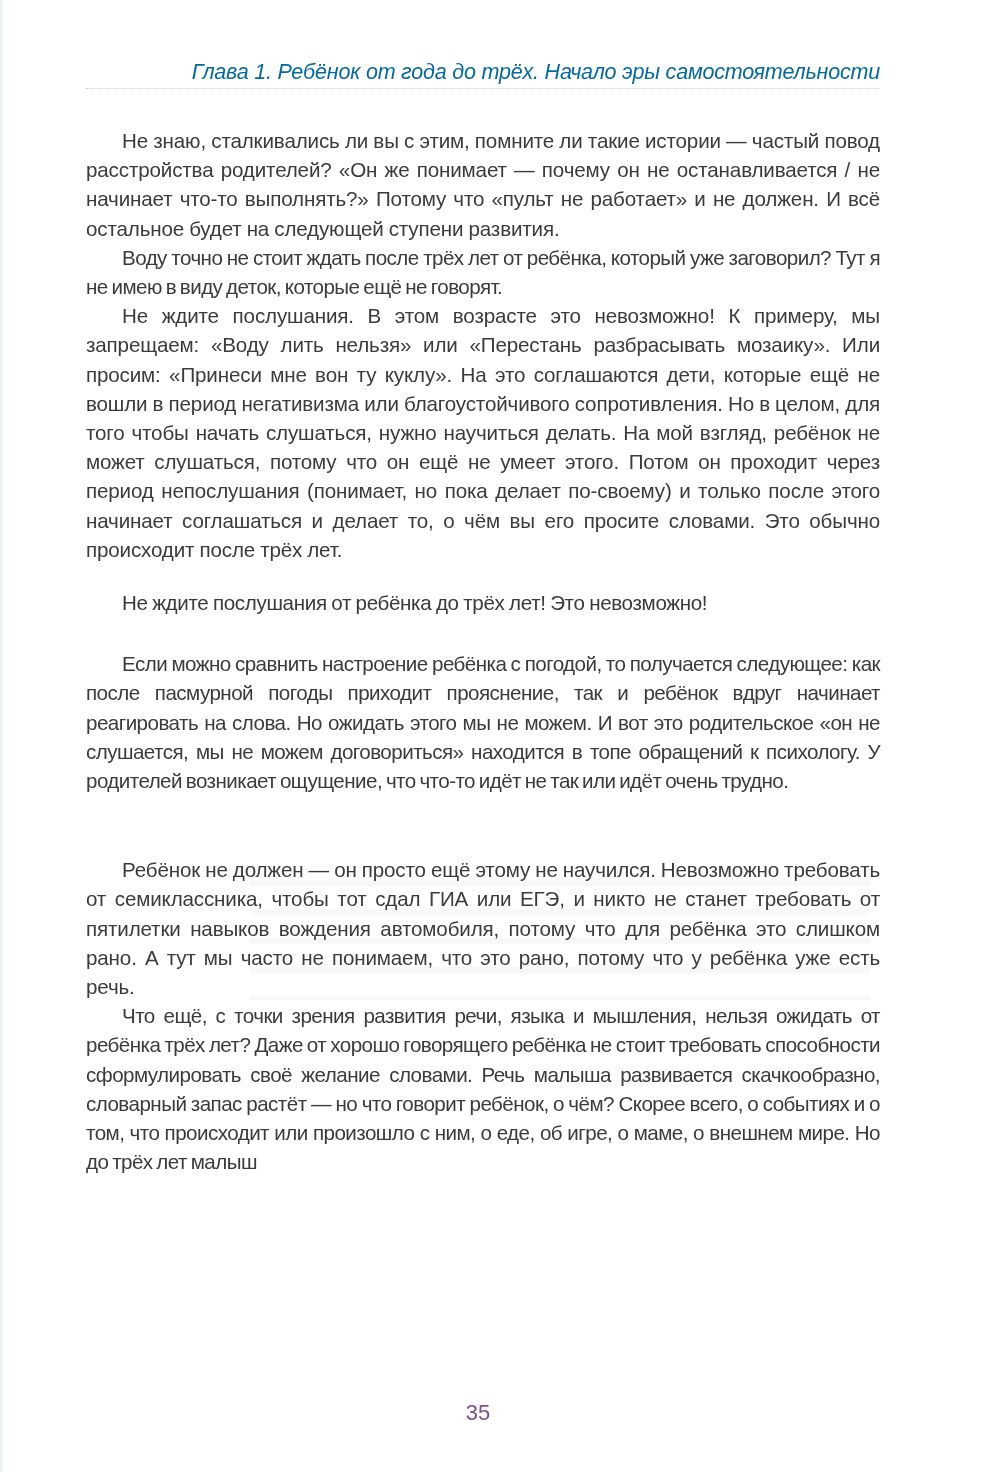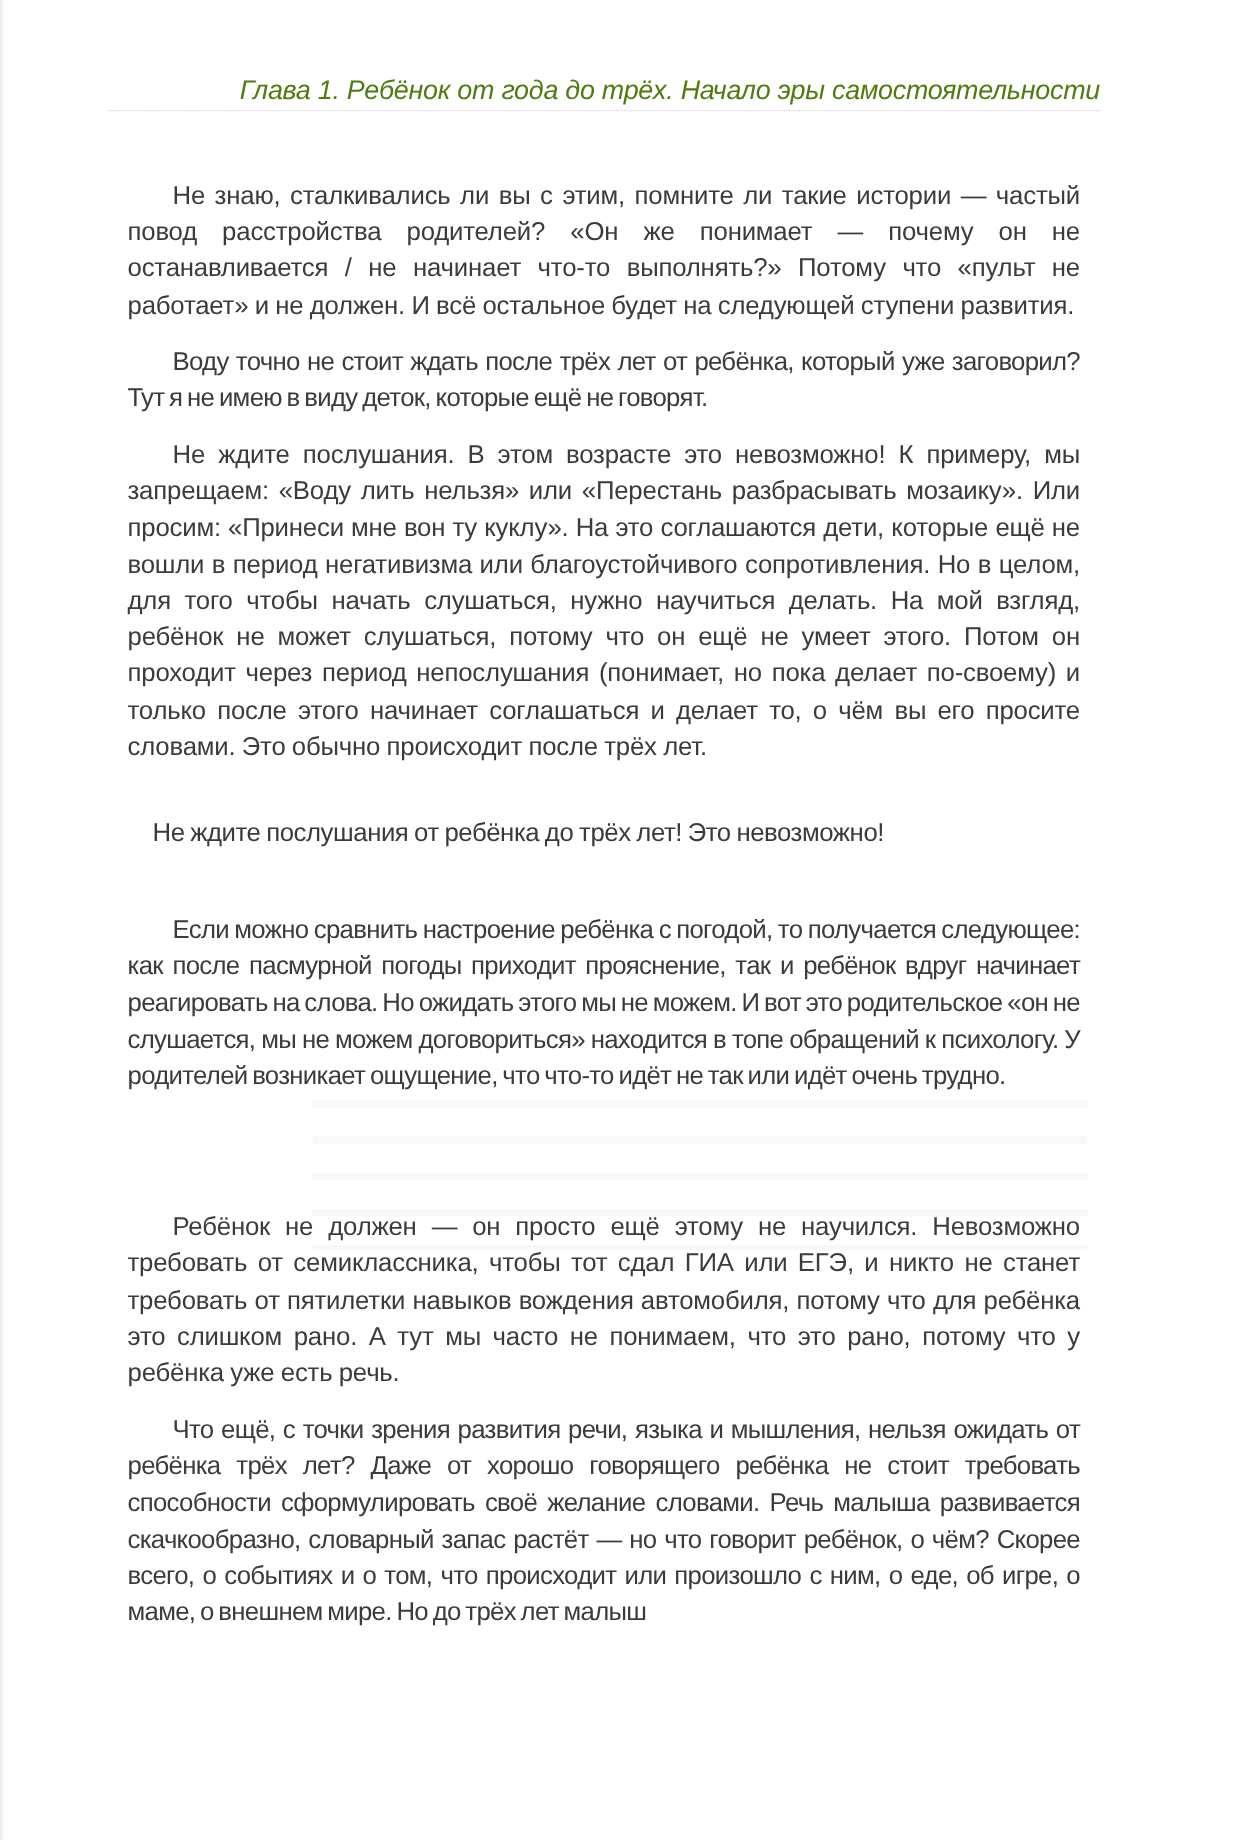--- a/index.html
+++ b/index.html
@@ -30,40 +30,40 @@
       background: linear-gradient(to right, #e9edf3, #ffffff);
     }
     .running-header {
       position: absolute;
       left: 86px;
       width: 794px;
       top: 60px;
       text-align: right;
       font-style: italic;
       font-size: 21.5px;
-      color: #4d7c0f;
+      color: #0369a1;
       letter-spacing: -0.2px;
       white-space: nowrap;
     }
     .header-rule {
       position: absolute;
       left: 86px;
       width: 794px;
       top: 88px;
       height: 0;
       border-top: 1px dotted #d9cde0;
     }
     .text-column {
       position: absolute;
       left: 86px;
       top: 126px;
       width: 794px;
     }
     .para {
-      margin: 16px;
+      margin: 0;
       font-size: 20.6px;
       line-height: 29.2px;
       text-align: justify;
       text-indent: 36px;
       hyphens: manual;
       letter-spacing: -0.15px;
       word-spacing: -0.5px;
     }
     .para.tight {
       letter-spacing: -0.55px;
@@ -124,13 +124,14 @@
 
     <p class="para tight">Если можно сравнить настроение ребёнка с погодой, то получается следующее: как после пасмурной погоды приходит прояснение, так и ребёнок вдруг начинает реагировать на слова. Но ожидать этого мы не можем. И вот это родительское «он не слушается, мы не можем договориться» находится в топе обращений к психологу. У родителей возникает ощущение, что что-то идёт не так или идёт очень трудно.</p>
 
     <div class="gap-big"></div>
     <div class="gap-after-callout"></div>
 
     <p class="para">Ребёнок не должен — он просто ещё этому не научился. Невозможно требовать от семиклассника, чтобы тот сдал ГИА или ЕГЭ, и никто не станет требовать от пятилетки навыков вождения автомобиля, потому что для ребёнка это слишком рано. А тут мы часто не понимаем, что это рано, потому что у ребёнка уже есть речь.</p>
     <p class="para tight">Что ещё, с точки зрения развития речи, языка и мышления, нельзя ожидать от ребёнка трёх лет? Даже от хорошо говорящего ребёнка не стоит требовать способности сформулировать своё желание словами. Речь малыша развивается скачкообразно, словарный запас растёт — но что говорит ребёнок, о чём? Скорее всего, о событиях и о том, что происходит или произошло с ним, о еде, об игре, о маме, о внешнем мире. Но до трёх лет малыш</p>
   </div>
 
+  <div class="page-number">35</div>
 </div>
 
 </body></html>

